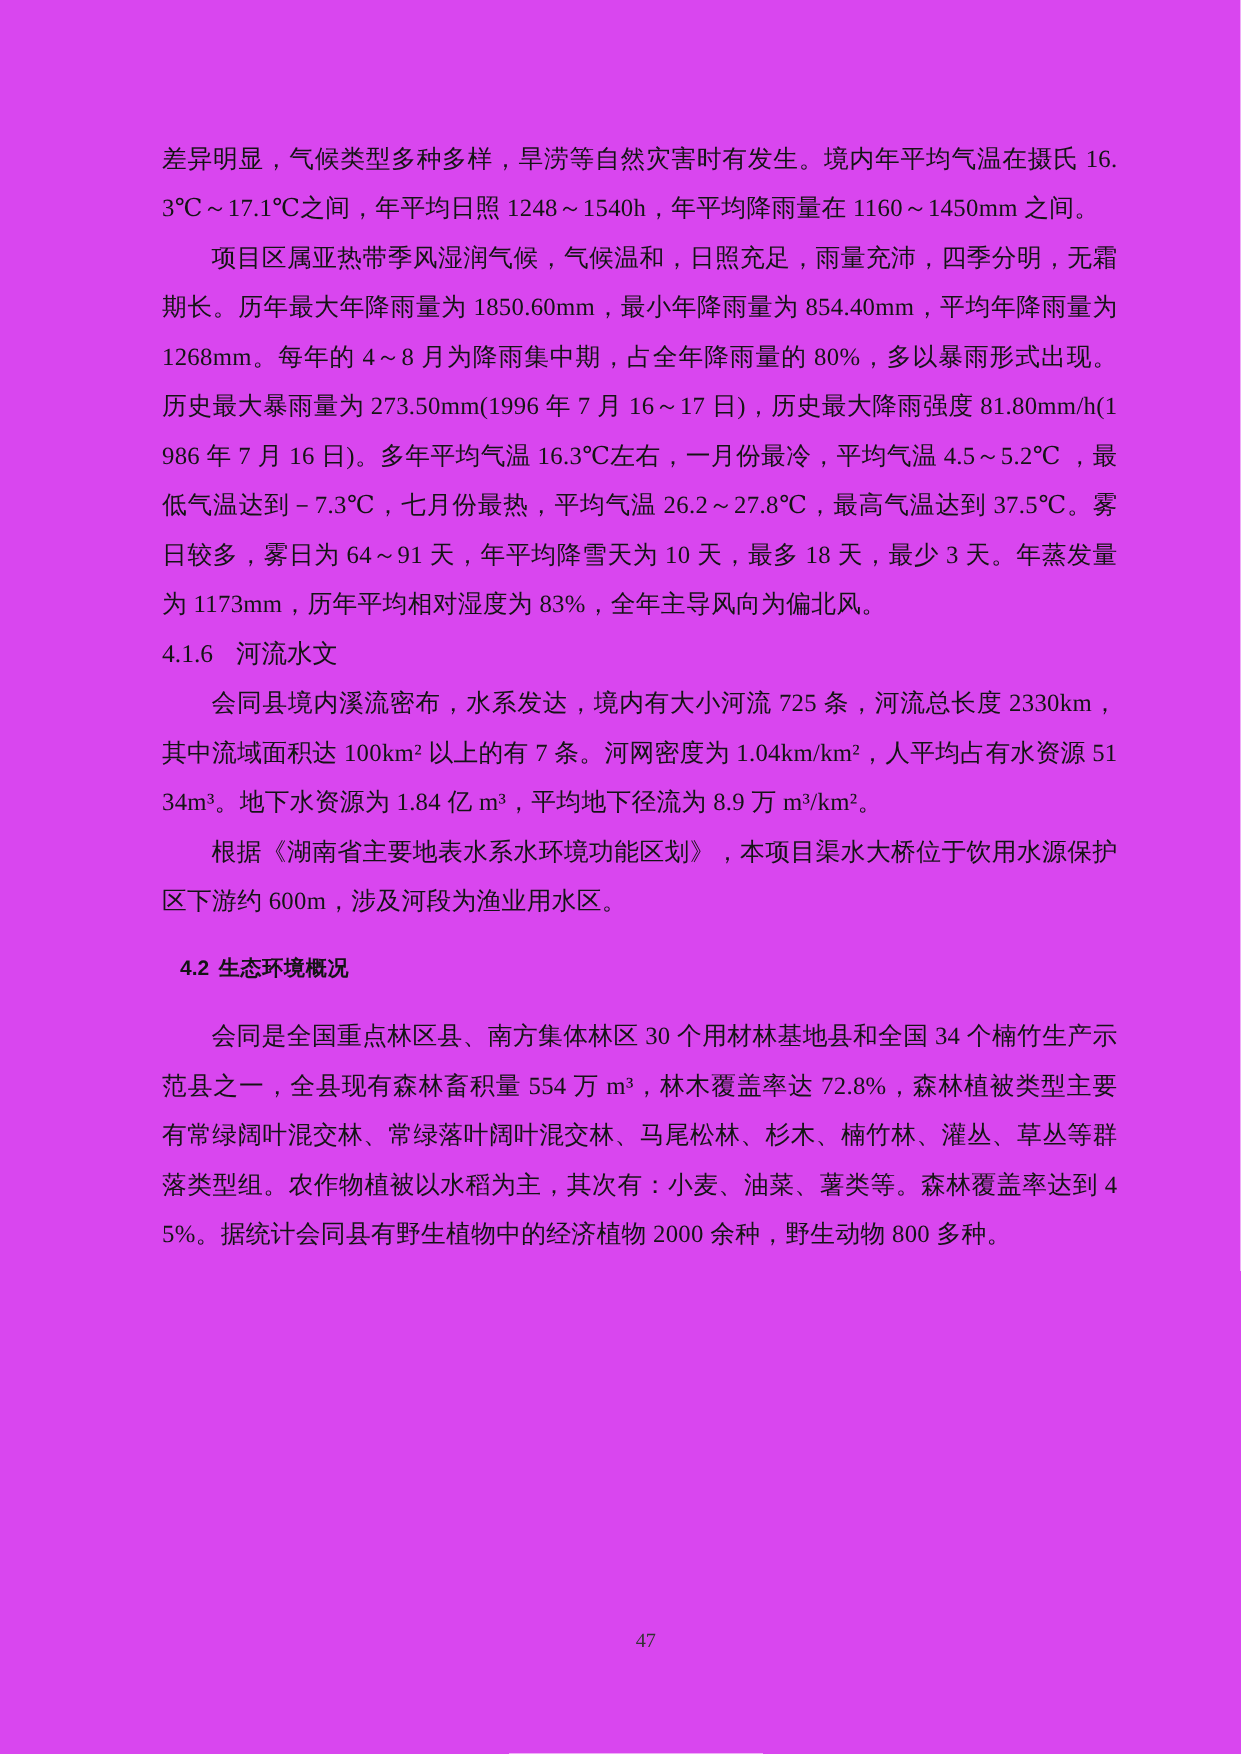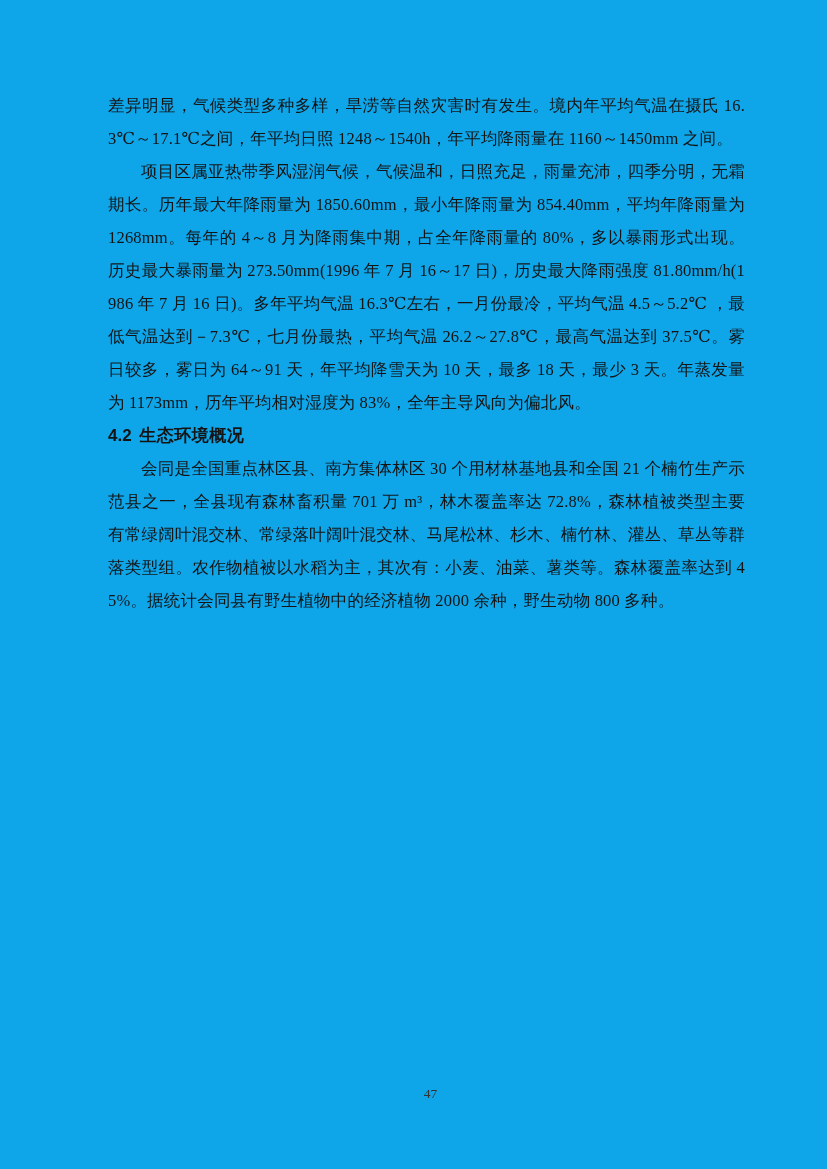--- a/index.html
+++ b/index.html
@@ -4,21 +4,21 @@
 <style>
   html, body {
     margin: 0;
     padding: 0;
     background: #ffffff;
   }
   .page {
     position: relative;
     width: 827px;
     height: 1169px;
-    background: #0ea5e9;
+    background: #d946ef;
     overflow: hidden;
     font-family: "Liberation Serif", "DejaVu Serif", serif;
     color: #141414;
   }
   .content {
     position: absolute;
     left: 108px;
     top: 89px;
     width: 637px;
   }
@@ -38,22 +38,22 @@
     margin: 0;
     font-size: 17px;
     line-height: 33px;
     font-weight: normal;
     font-family: "Liberation Serif", "DejaVu Serif", serif;
   }
   .heading-serif .h-num {
     margin-right: 0.9em;
   }
   .heading-sans {
-    margin: 0;
-    font-size: 17px;
+    margin: 12px;
+    font-size: 14px;
     line-height: 33px;
     font-weight: bold;
     font-family: "Liberation Sans", "DejaVu Sans", sans-serif;
     letter-spacing: 0.5px;
   }
   .heading-sans .h-num {
     margin-right: 0.45em;
     letter-spacing: 0;
   }
   .footer {
@@ -69,27 +69,32 @@
 </head>
 <body>
 
 <div class="page">
   <div class="content">
 
     <p class="para">差异明显，气候类型多种多样，旱涝等自然灾害时有发生。境内年平均气温在摄氏 16.3℃～17.1℃之间，年平均日照 1248～1540h，年平均降雨量在 1160～1450mm 之间。</p>
 
     <p class="para indent">项目区属亚热带季风湿润气候，气候温和，日照充足，雨量充沛，四季分明，无霜期长。历年最大年降雨量为 1850.60mm，最小年降雨量为 854.40mm，平均年降雨量为 1268mm。每年的 4～8 月为降雨集中期，占全年降雨量的 80%，多以暴雨形式出现。历史最大暴雨量为 273.50mm(1996 年 7 月 16～17 日)，历史最大降雨强度 81.80mm/h(1986 年 7 月 16 日)。多年平均气温 16.3℃左右，一月份最冷，平均气温 4.5～5.2℃ ，最低气温达到－7.3℃，七月份最热，平均气温 26.2～27.8℃，最高气温达到 37.5℃。雾日较多，雾日为 64～91 天，年平均降雪天为 10 天，最多 18 天，最少 3 天。年蒸发量为 1173mm，历年平均相对湿度为 83%，全年主导风向为偏北风。</p>
 
+    <h3 class="heading-serif">
+      <span class="h-num">4.1.6</span><span>河流水文</span>
+    </h3>
+
+    <p class="para indent">会同县境内溪流密布，水系发达，境内有大小河流 725 条，河流总长度 2330km，其中流域面积达 100km² 以上的有 7 条。河网密度为 1.04km/km²，人平均占有水资源 5134m³。地下水资源为 1.84 亿 m³，平均地下径流为 8.9 万 m³/km²。</p>
 
 
 
-
+    <p class="para indent">根据《湖南省主要地表水系水环境功能区划》，本项目渠水大桥位于饮用水源保护区下游约 600m，涉及河段为渔业用水区。</p>
 
     <h2 class="heading-sans">
       <span class="h-num">4.2</span><span>生态环境概况</span>
     </h2>
 
-    <p class="para indent">会同是全国重点林区县、南方集体林区 30 个用材林基地县和全国 21 个楠竹生产示范县之一，全县现有森林畜积量 701 万 m³，林木覆盖率达 72.8%，森林植被类型主要有常绿阔叶混交林、常绿落叶阔叶混交林、马尾松林、杉木、楠竹林、灌丛、草丛等群落类型组。农作物植被以水稻为主，其次有：小麦、油菜、薯类等。森林覆盖率达到 45%。据统计会同县有野生植物中的经济植物 2000 余种，野生动物 800 多种。</p>
+    <p class="para indent">会同是全国重点林区县、南方集体林区 30 个用材林基地县和全国 34 个楠竹生产示范县之一，全县现有森林畜积量 554 万 m³，林木覆盖率达 72.8%，森林植被类型主要有常绿阔叶混交林、常绿落叶阔叶混交林、马尾松林、杉木、楠竹林、灌丛、草丛等群落类型组。农作物植被以水稻为主，其次有：小麦、油菜、薯类等。森林覆盖率达到 45%。据统计会同县有野生植物中的经济植物 2000 余种，野生动物 800 多种。</p>
 
   </div>
 
   <div class="footer">47</div>
 </div>
 
 </body></html>

